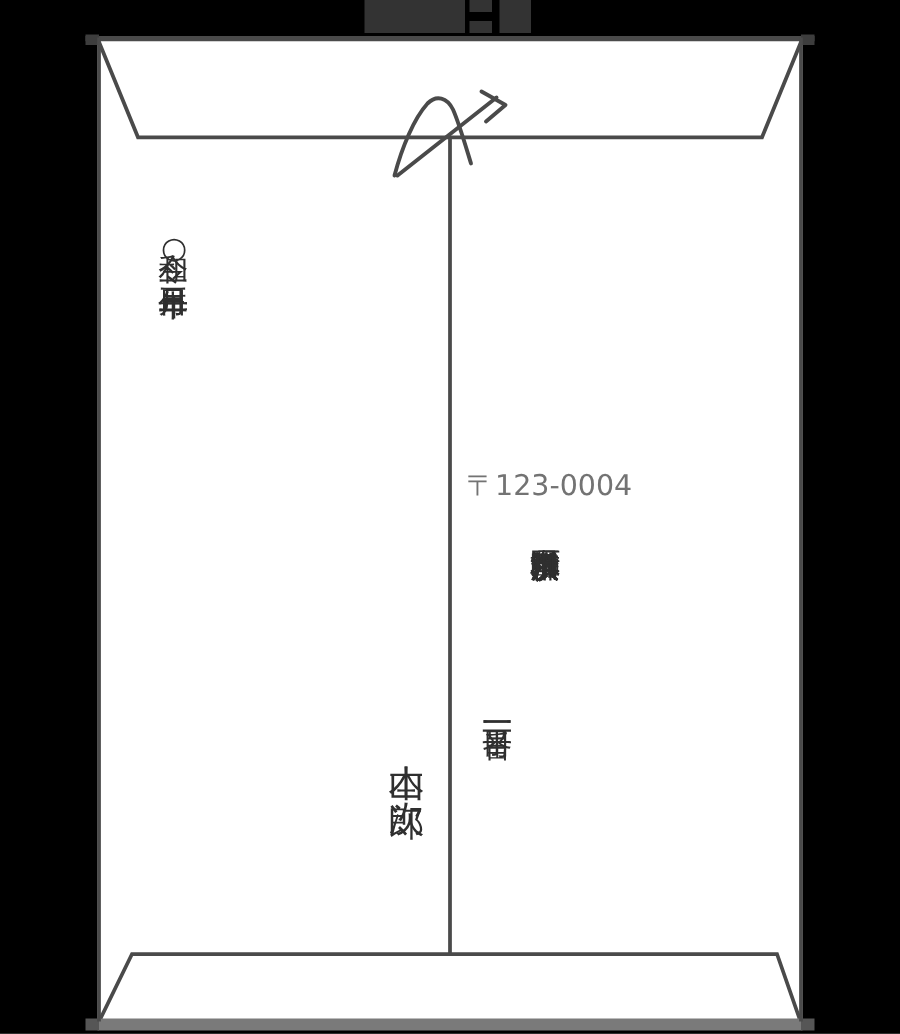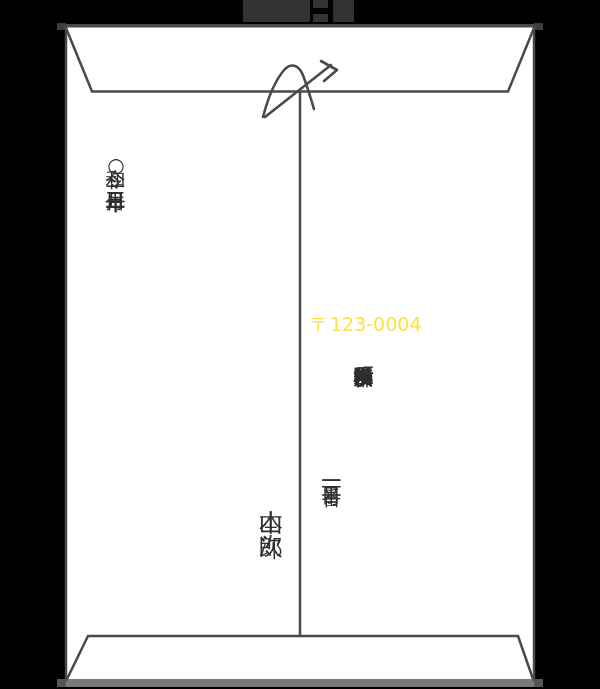--- a/index.html
+++ b/index.html
@@ -17,21 +17,21 @@
     text-orientation:upright;
     line-height:1;
     letter-spacing:0;
     color:#2f2f2f;
     white-space:pre;
     font-family:"DejaVu Serif","Liberation Serif",serif;
   }
   .htext{
     position:absolute;
     line-height:1;
-    color:#fde047;
+    color:#737373;
     font-family:"DejaVu Sans","Liberation Sans",sans-serif;
     white-space:pre;
   }
   .date-text{left:106px;top:153px;font-size:20px;}
   .postal-text{left:311px;top:315px;font-size:19px;}
   .addr1-text{left:354px;top:351px;font-size:20px;}
   .addr2-text{left:322px;top:471px;font-size:20px;}
   .name-text{left:259px;top:491px;font-size:24px;}
 </style>
 </head>

